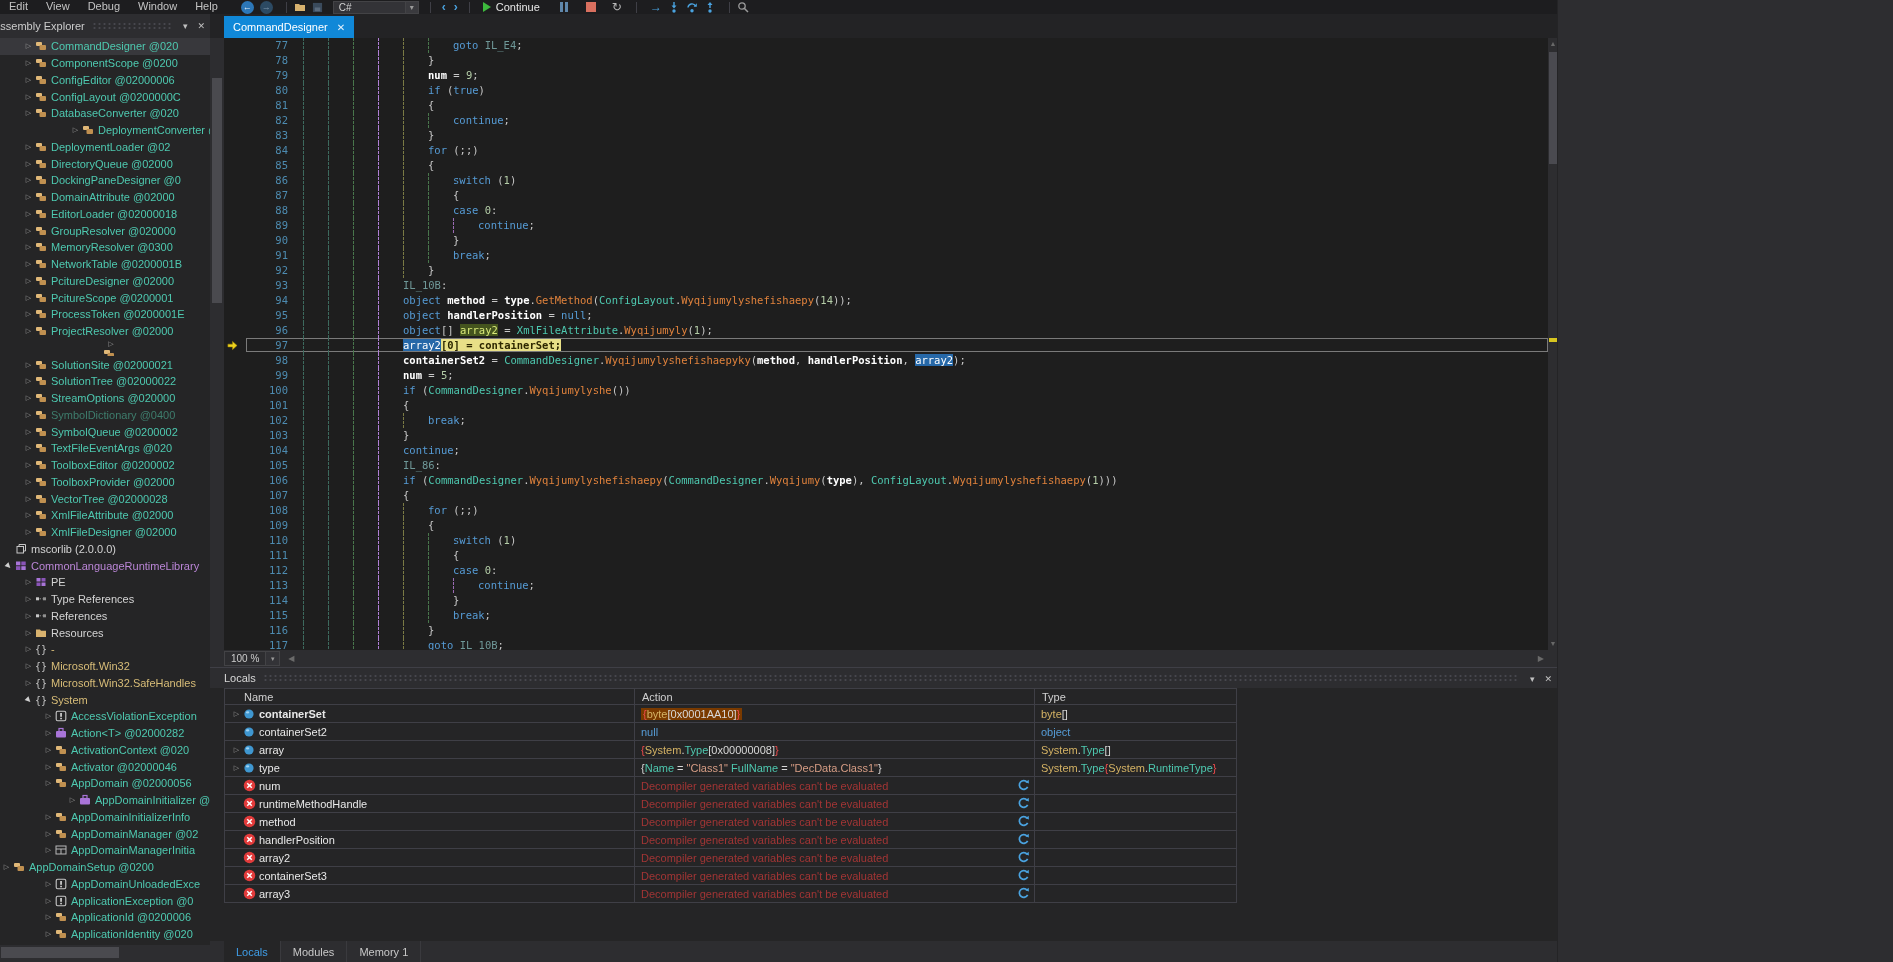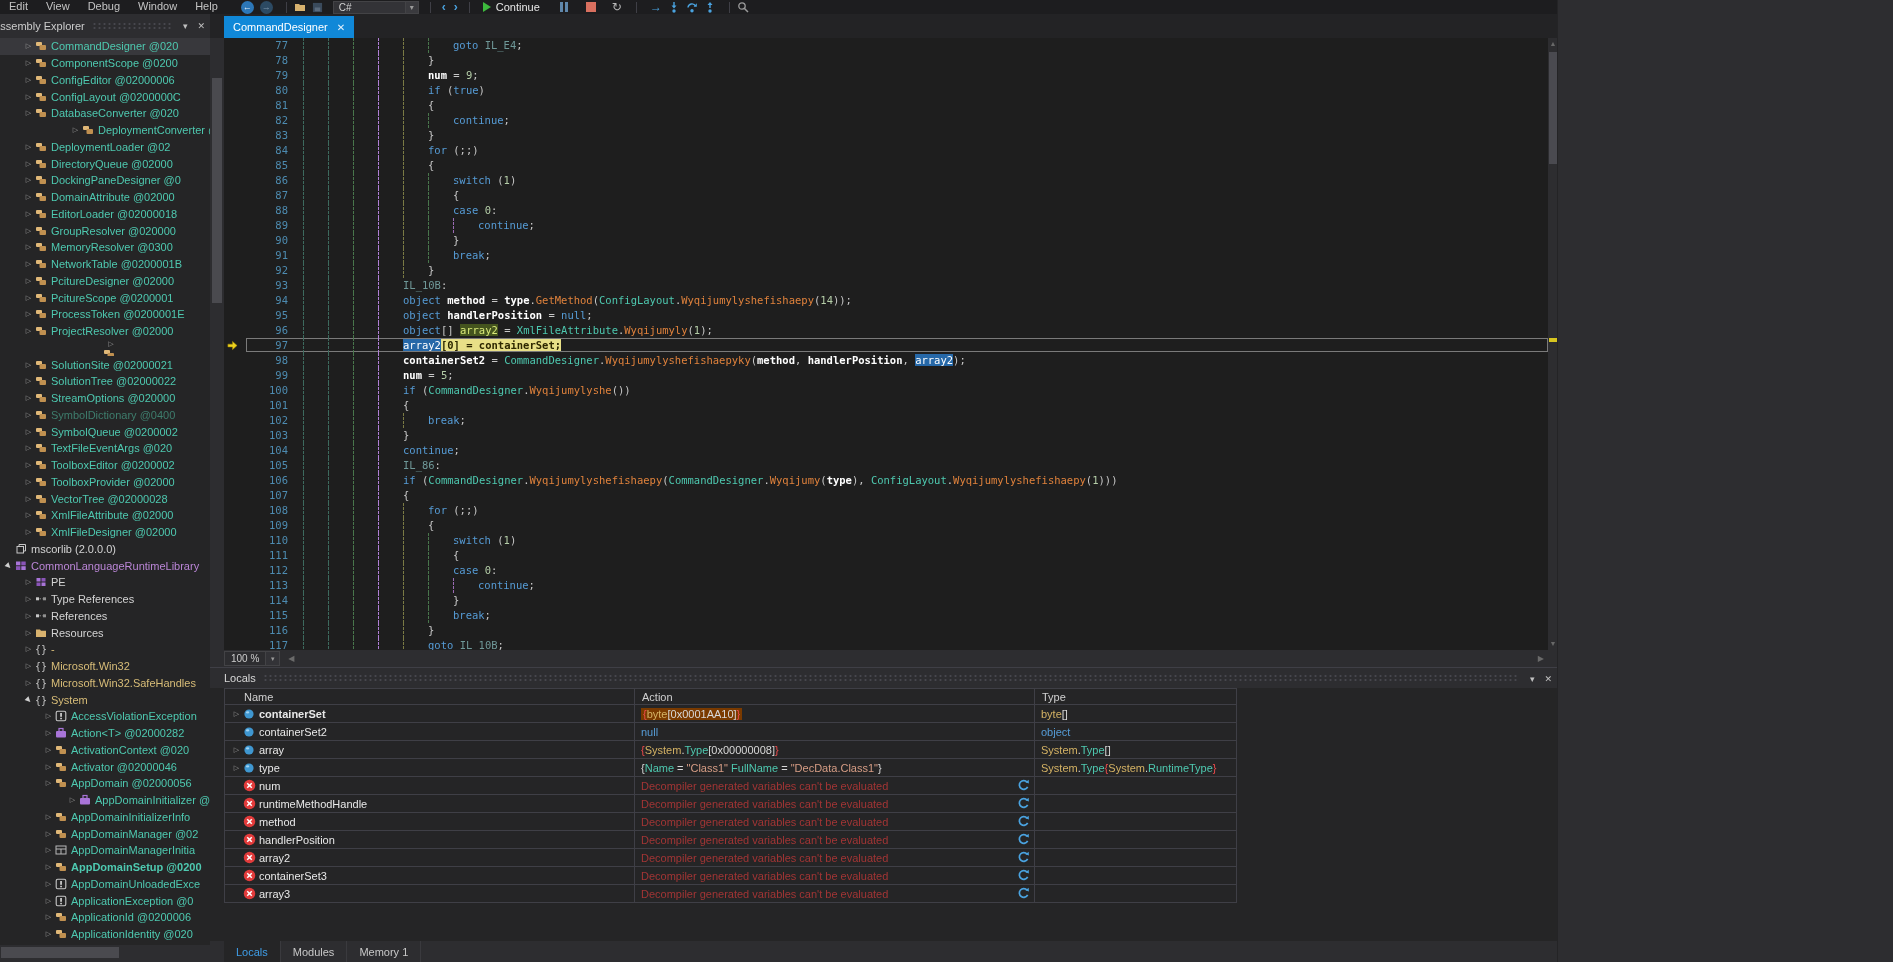--- a/index.html
+++ b/index.html
@@ -679,21 +679,21 @@
     <div class="trow" style="padding-left: 42px;">
       <span class="exp">▷</span>
       <span class="ico">
         <svg width="12" height="12" viewBox="0 0 12 12">
           <rect x="1" y="2" width="10" height="8" fill="none" stroke="#b8b8b8"></rect>
           <path d="M1 5h10M6 5v5" stroke="#b8b8b8" fill="none"></path>
         </svg>
       </span>
       <span class="c-ty">AppDomainManagerInitia</span>
     </div>
-    <div class="trow" style="padding-left: 42px; font-weight: bold;">
+    <div class="trow" style="">
       <span class="exp">▷</span>
       <span class="ico">
         <svg width="12" height="12" viewBox="0 0 12 12">
           <rect x="1" y="2" width="6" height="4" rx="1" fill="#e0b878"></rect>
           <rect x="4.5" y="5" width="6.5" height="5" rx="1" fill="#c09050"></rect>
         </svg>
       </span>
       <span class="c-ty">AppDomainSetup @0200</span>
     </div>
     <div class="trow" style="padding-left: 42px;">

